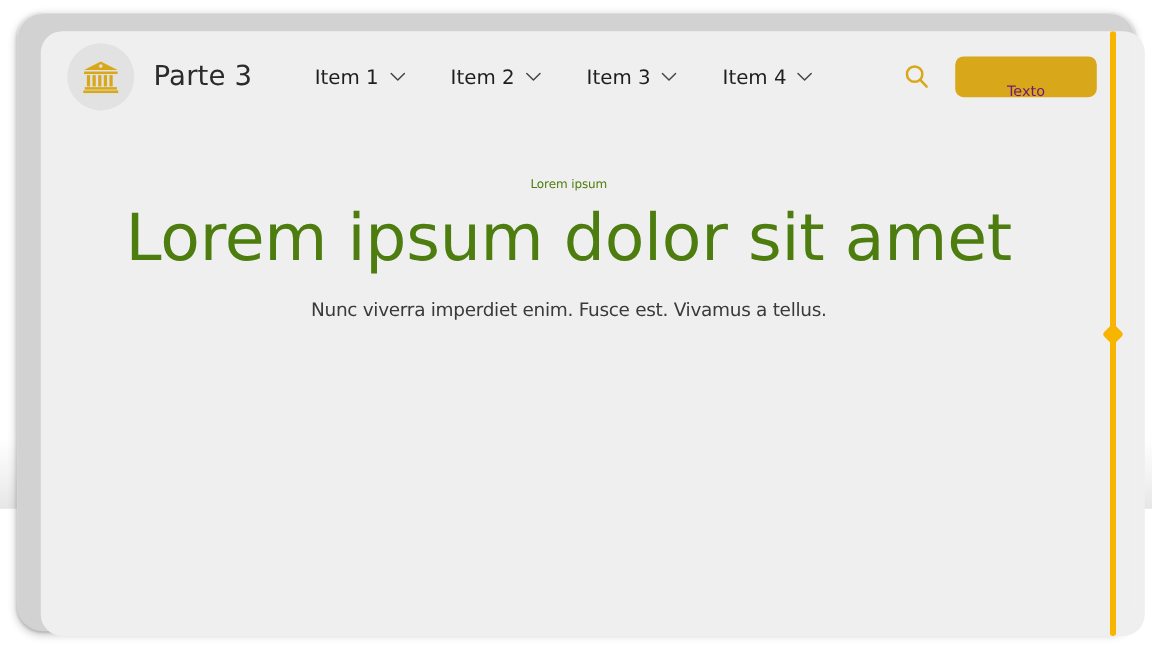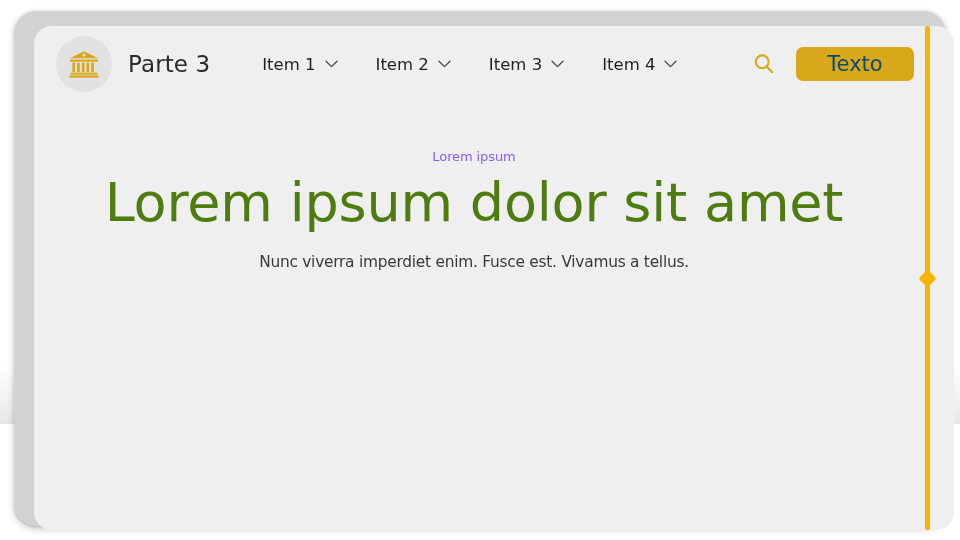--- a/index.html
+++ b/index.html
@@ -124,47 +124,47 @@
     margin-right: 40px;
     flex: 0 0 auto;
   }
   .search-btn {
     width: 26px; height: 26px;
     display:flex; align-items:center; justify-content:center;
     cursor: pointer;
   }
   .cta {
     background: #d9a81a;
-    color: #0c4a6e;
-    font-size: 21px;
+    color: #701a75;
+    font-size: 12px;
     font-family: "DejaVu Sans", sans-serif;
     border: none;
     border-radius: 7px;
-    padding: 0 28px;
+    padding: 12px 28px;
     height: 34px;
     line-height: 34px;
     min-width: 118px;
     text-align: center;
     cursor: pointer;
     white-space: nowrap;
   }
 
   
   .content {
     position: absolute;
     left: 0;
     top: 76px;
     width: 880px;
     padding: 0 20px;
     box-sizing: border-box;
     text-align: center;
   }
   .eyebrow {
-    font-size: 13px;
-    color: #8b5cf6;
+    font-size: 10px;
+    color: #4d7c0f;
     font-family: "DejaVu Sans", sans-serif;
     margin: 47px 0 0 0;
     letter-spacing: -0.1px;
   }
   .headline {
     font-size: 54px;
     color: #4d7c0f;
     font-family: "DejaVu Sans", sans-serif;
     font-weight: normal;
     margin: 10px 0 0 0;

